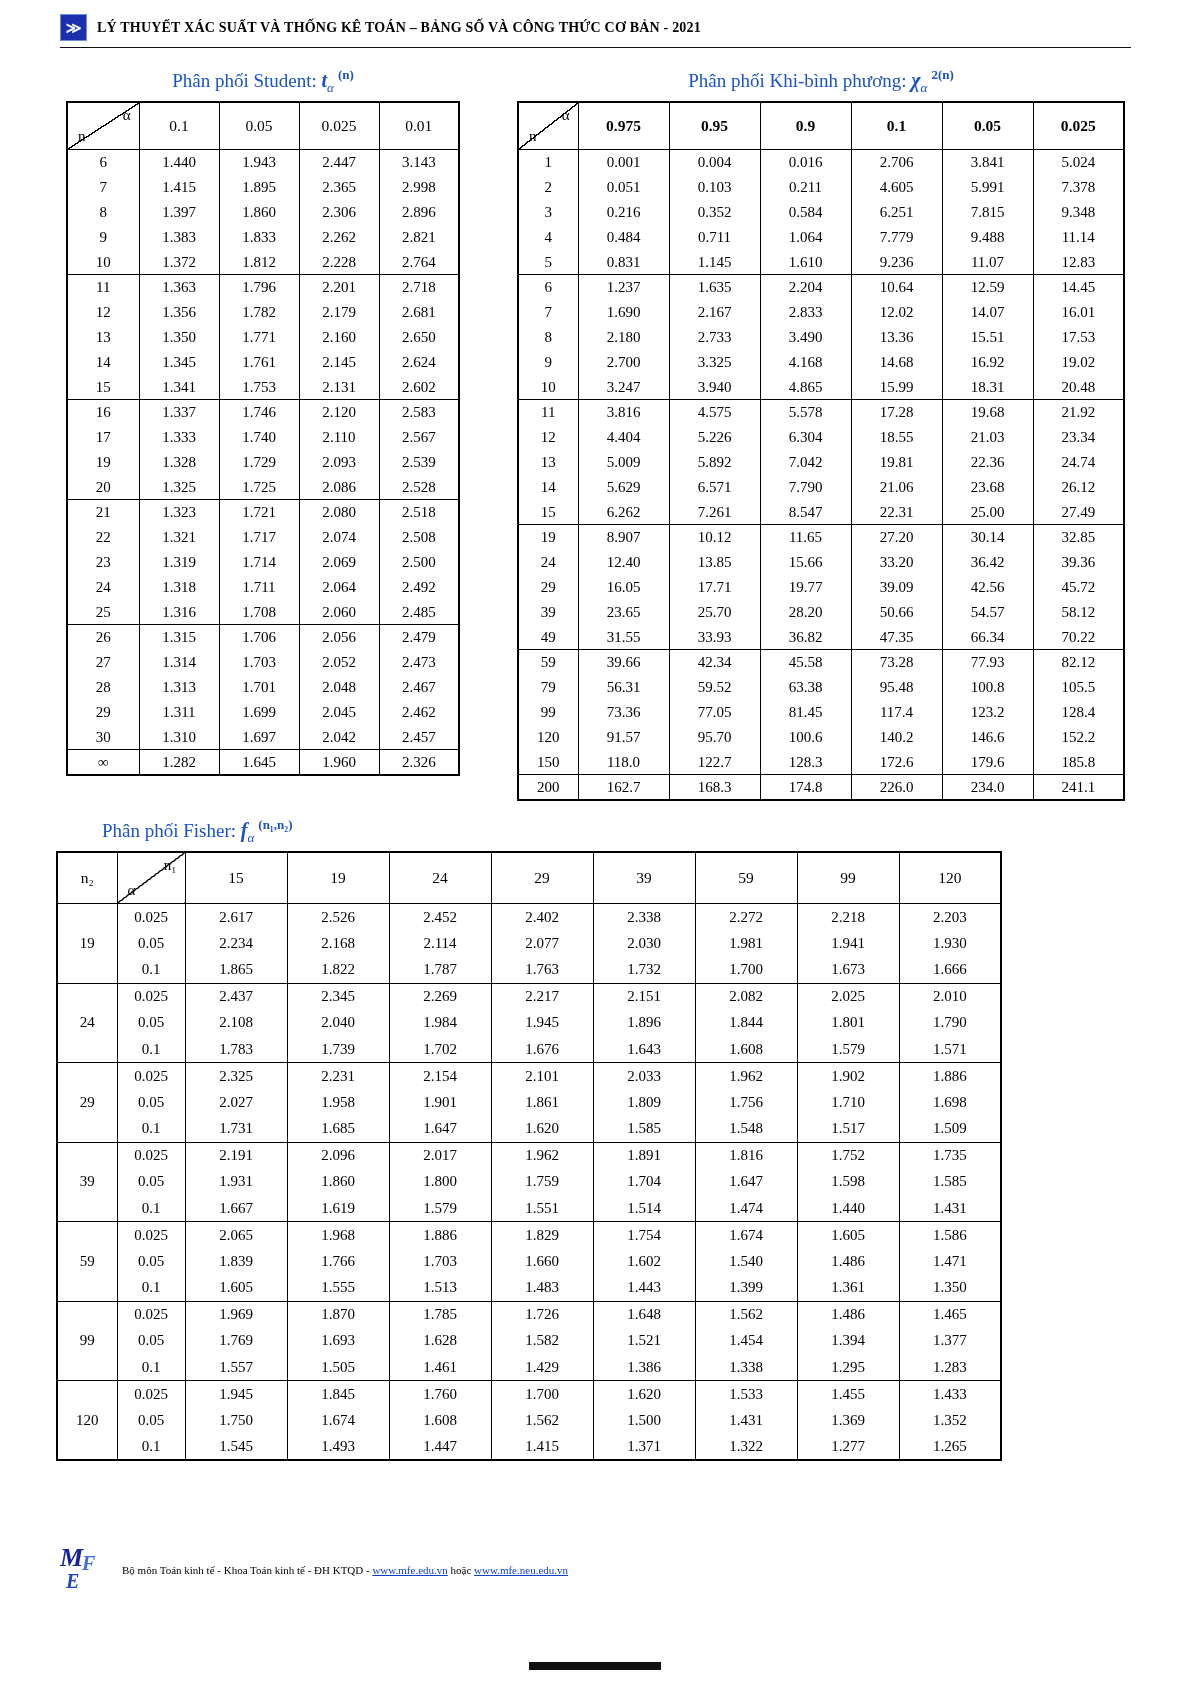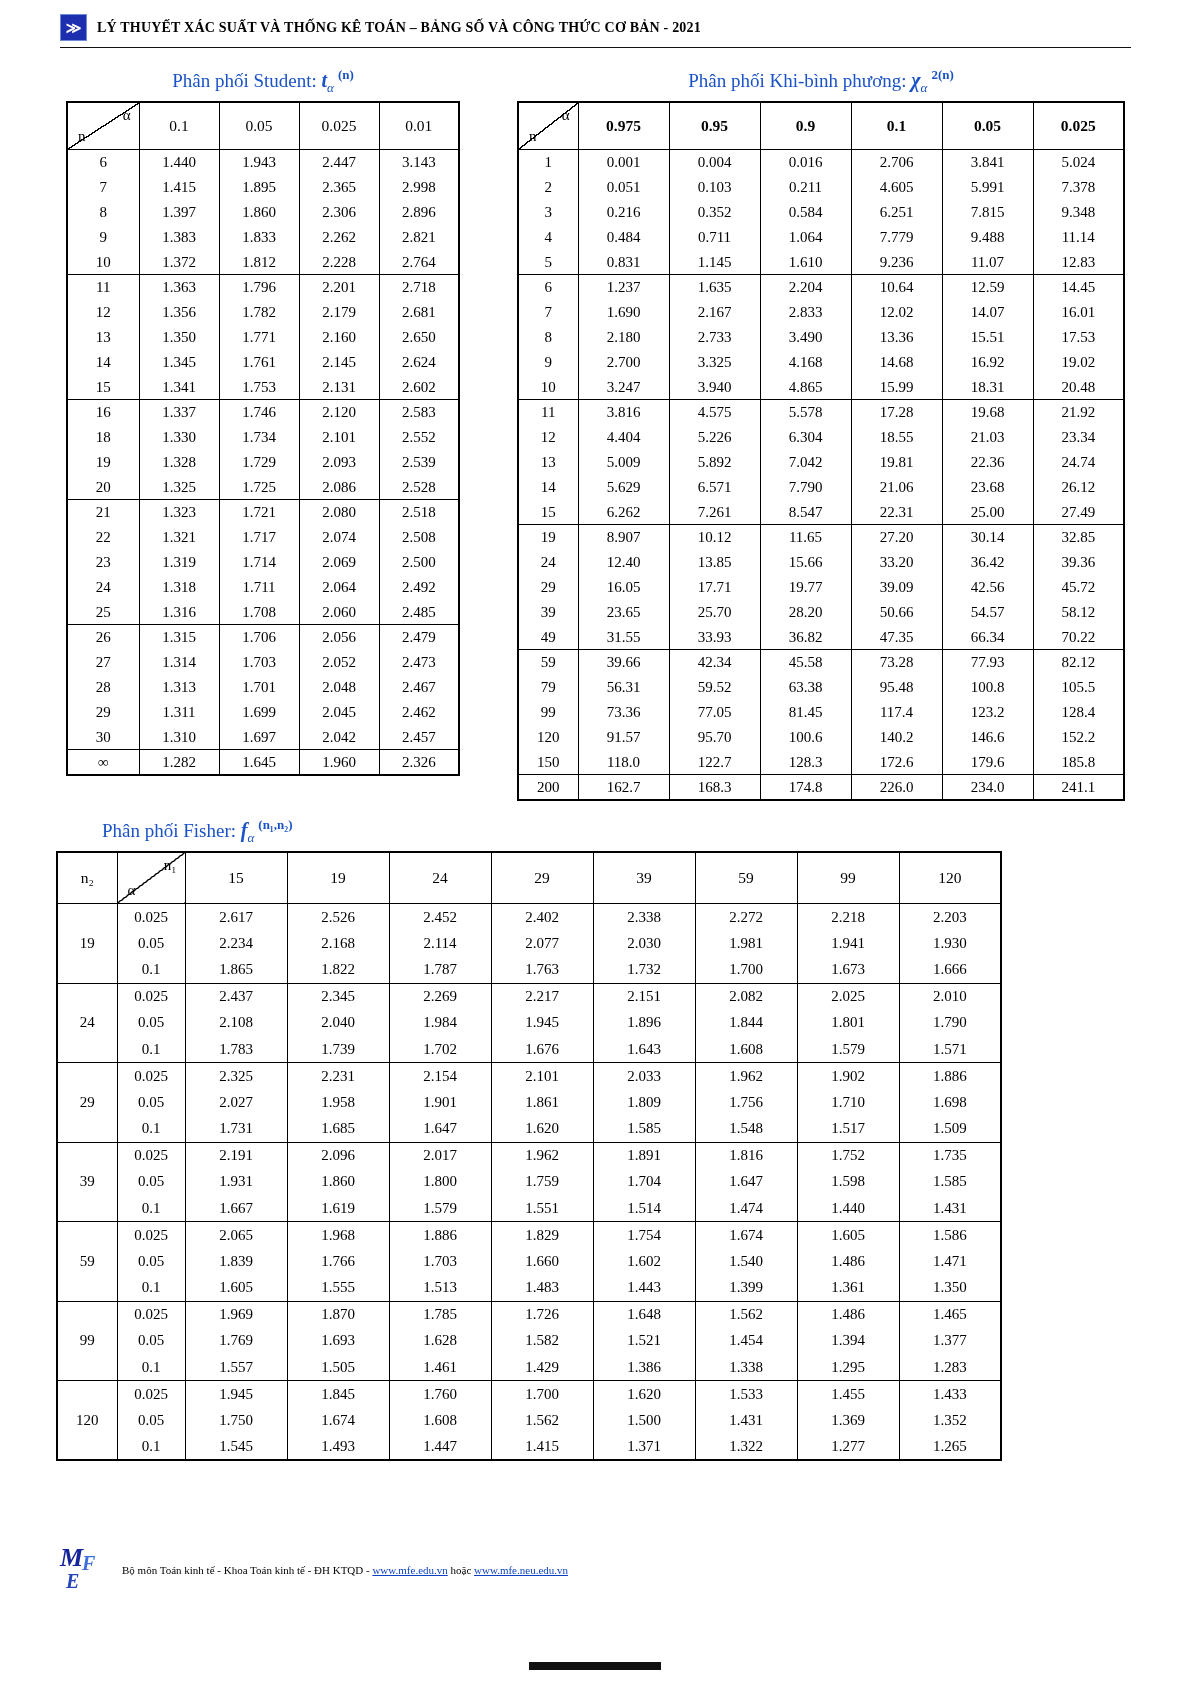--- a/index.html
+++ b/index.html
@@ -186,25 +186,25 @@
               <td class="vcell">2.602</td>
             </tr>
             <tr class="group-start">
               <td class="ncell">16</td>
               <td class="vcell">1.337</td>
               <td class="vcell">1.746</td>
               <td class="vcell">2.120</td>
               <td class="vcell">2.583</td>
             </tr>
             <tr>
-              <td class="ncell">18</td>
-              <td class="vcell">1.330</td>
-              <td class="vcell">1.734</td>
-              <td class="vcell">2.101</td>
-              <td class="vcell">2.552</td>
+              <td class="ncell">17</td>
+              <td class="vcell">1.333</td>
+              <td class="vcell">1.740</td>
+              <td class="vcell">2.110</td>
+              <td class="vcell">2.567</td>
             </tr>
             <tr>
               <td class="ncell">19</td>
               <td class="vcell">1.328</td>
               <td class="vcell">1.729</td>
               <td class="vcell">2.093</td>
               <td class="vcell">2.539</td>
             </tr>
             <tr>
               <td class="ncell">20</td>

